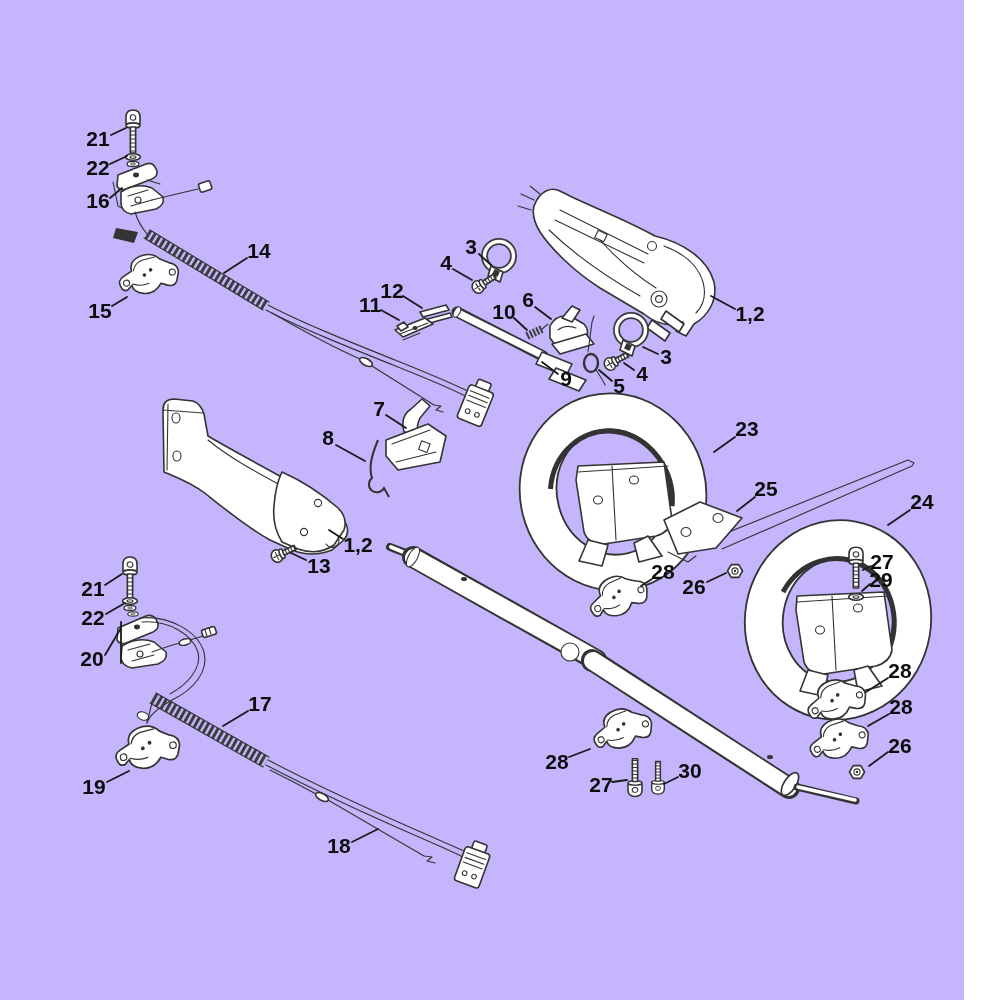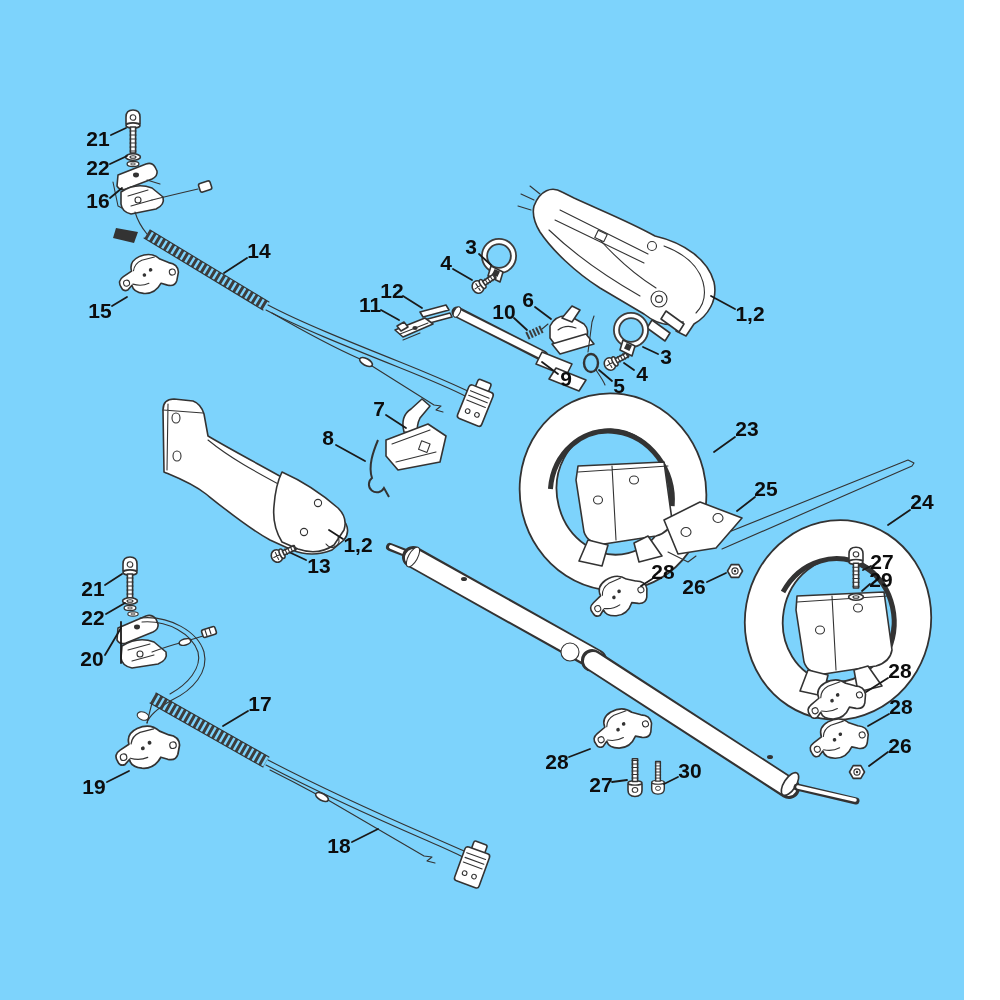--- a/index.html
+++ b/index.html
@@ -1,16 +1,16 @@
 <!DOCTYPE html>
 <html><head>
 <meta charset="utf-8">
 <style>
   html,body{margin:0;padding:0;background:#ffffff;}
-  #stage{position:relative;width:964px;height:1000px;background:#7dd3fc;overflow:hidden;
+  #stage{position:relative;width:964px;height:1000px;background:#c4b5fd;overflow:hidden;
          font-family:"Liberation Sans",sans-serif;}
   svg{position:absolute;left:0;top:0;}
   .lnt{stroke:#333;fill:none;stroke-width:1.1;stroke-linejoin:round;stroke-linecap:round;}
   .fw{fill:#fff;stroke:#333;stroke-width:1.6;stroke-linejoin:round;}
   .fwt{fill:#fff;stroke:#333;stroke-width:1.1;stroke-linejoin:round;}
   .dk{fill:#333;stroke:none;}
   .coil{stroke:#3d3d3d;fill:none;}
   .tube-o{stroke:#333;stroke-linecap:round;}
   .tube-i{stroke:#fff;stroke-linecap:round;}
   .part-label{font:bold 21px "Liberation Sans",sans-serif;fill:#0d0d0d;

